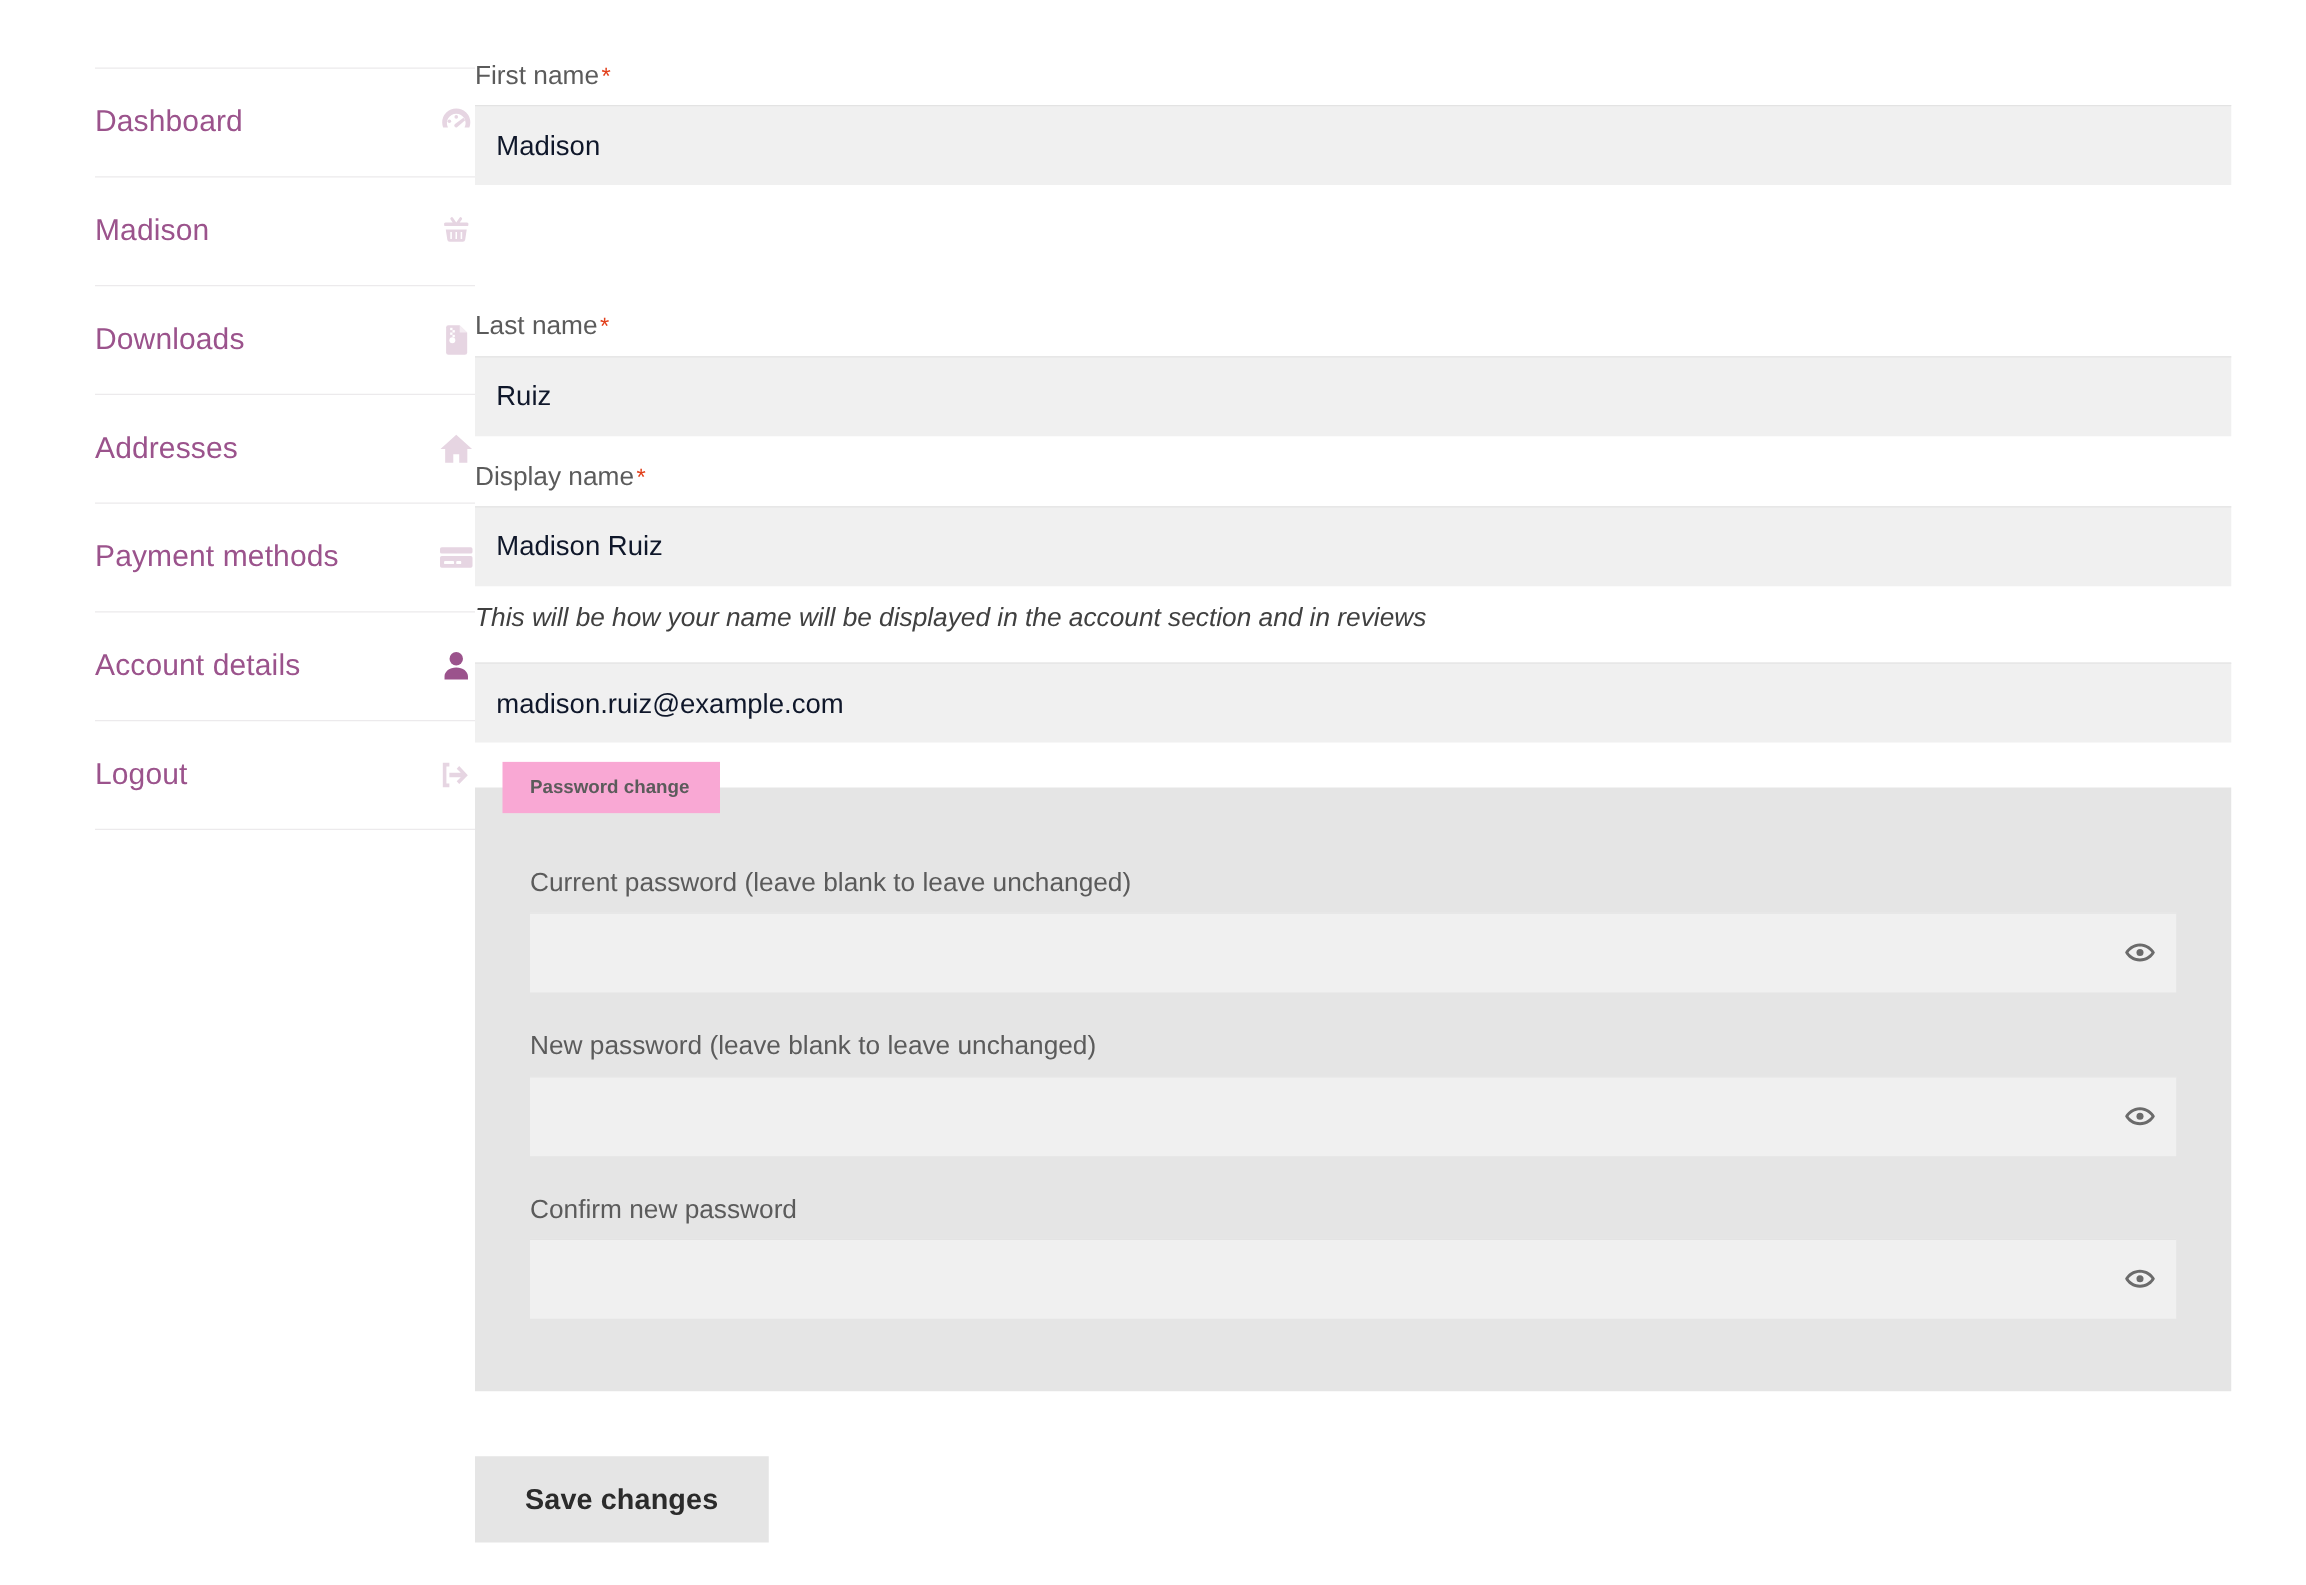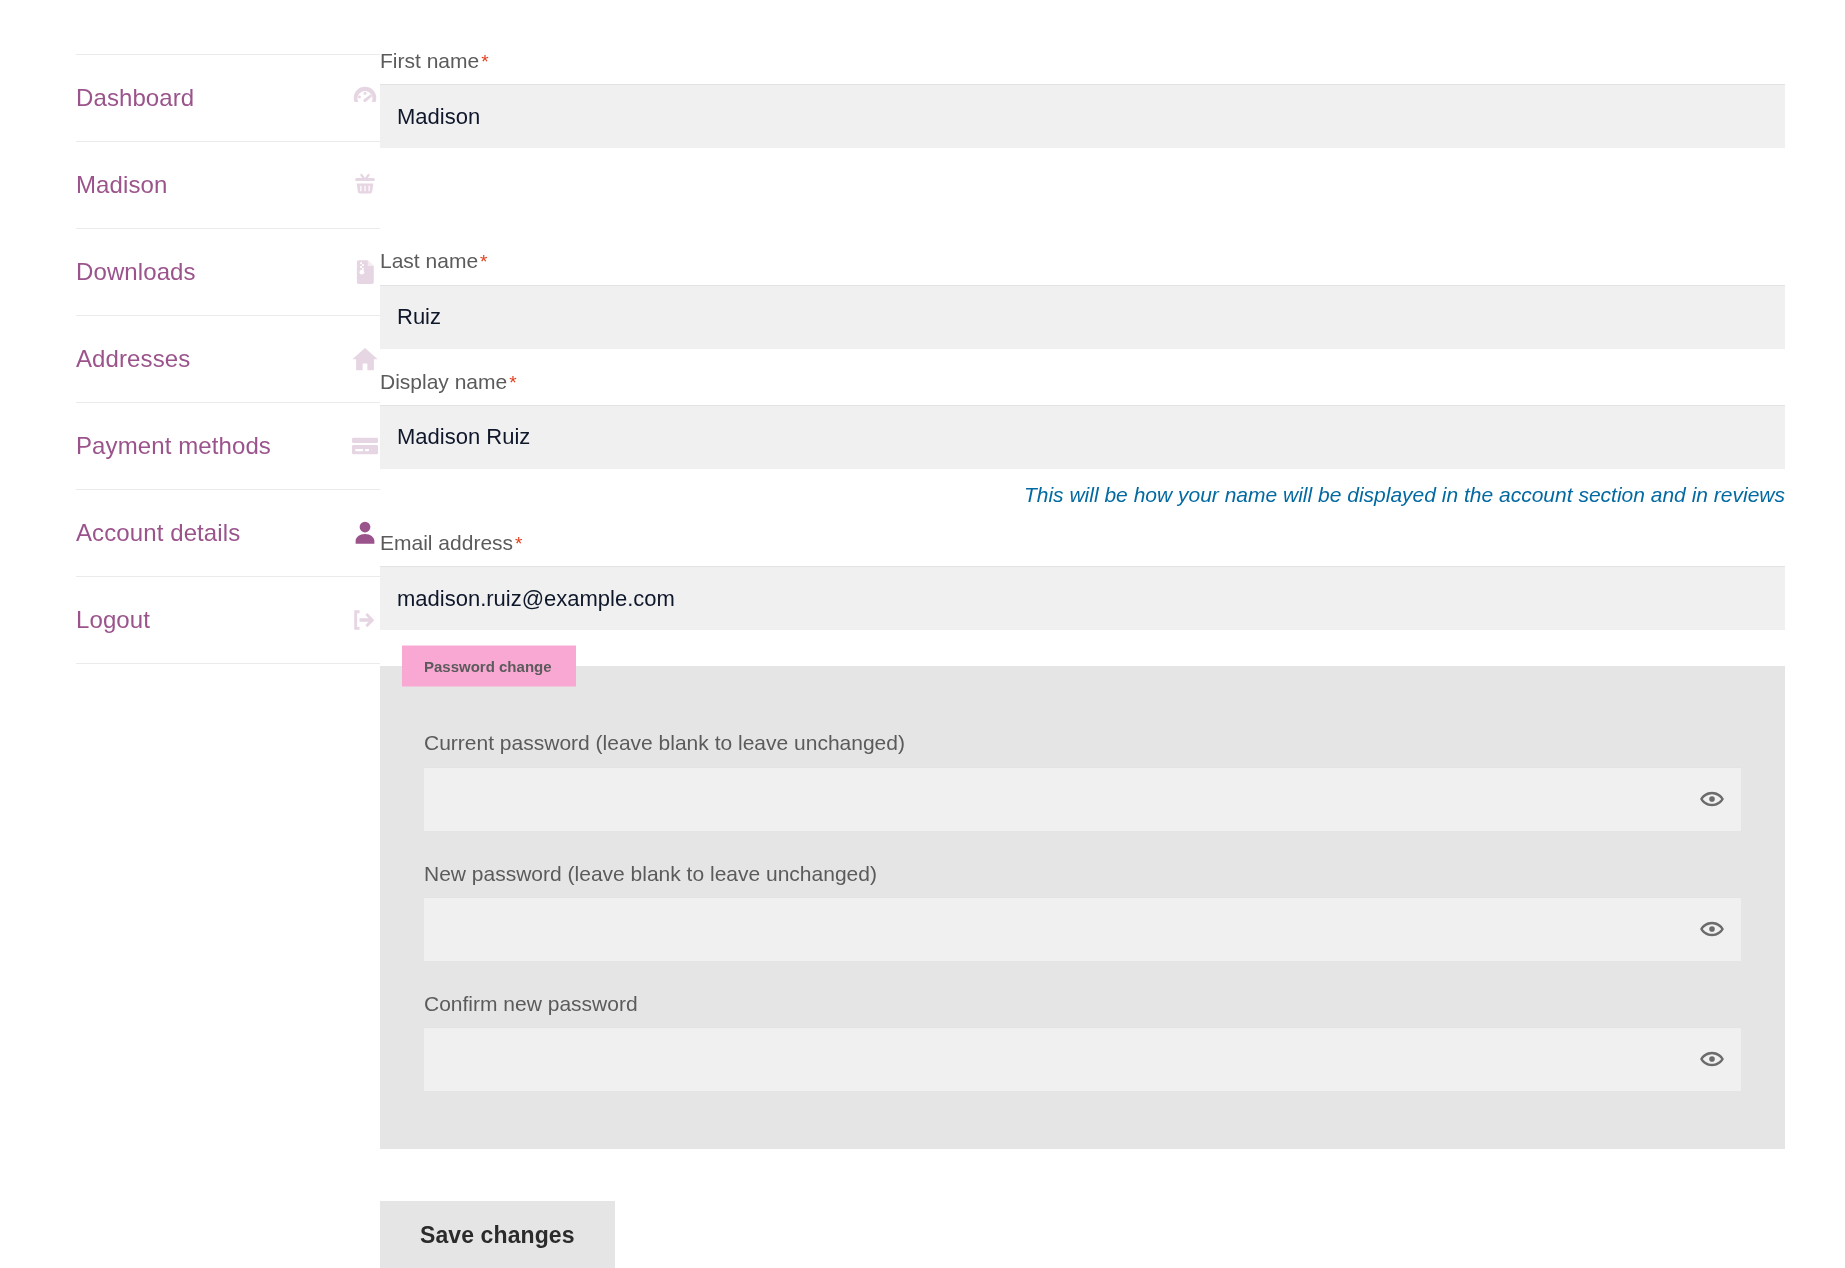--- a/index.html
+++ b/index.html
@@ -108,24 +108,23 @@
     font-family: "Liberation Sans", sans-serif;
     font-size: 22px;
     color: #0f172a;
     outline: none;
   }
   .input::placeholder { color: #9a9a9a; }
 
   .help-text {
     font-style: italic;
     font-size: 21px;
-    color: #0369a1;
+    color: #404040;
     margin-top: 12px;
     line-height: 1.3;
-    text-align: right;
   }
 
   
   .pwd-wrap {
     position: relative;
     margin-top: 36px;
     margin-left: 0;
   }
 
   .pwd-fieldset {
@@ -320,23 +319,20 @@
 
     <div class="field">
       <label class="field-label">
         <span>Display name</span><span class="req">*</span>
       </label>
       <input class="input" type="text" value="Madison Ruiz" style="">
       <div class="help-text">This will be how your name will be displayed in the account section and in reviews</div>
     </div>
 
     <div class="field">
-      <label class="field-label">
-        <span>Email address</span><span class="req">*</span>
-      </label>
       <input class="input" type="email" value="madison.ruiz@example.com" style="">
     </div>
 
     <div class="pwd-wrap">
       <div class="pwd-legend">Password change</div>
       <fieldset class="pwd-fieldset">
 
         <div class="pwd-field">
           <label class="pwd-label">Current password (leave blank to leave unchanged)</label>
           <div class="pwd-input-wrap">

